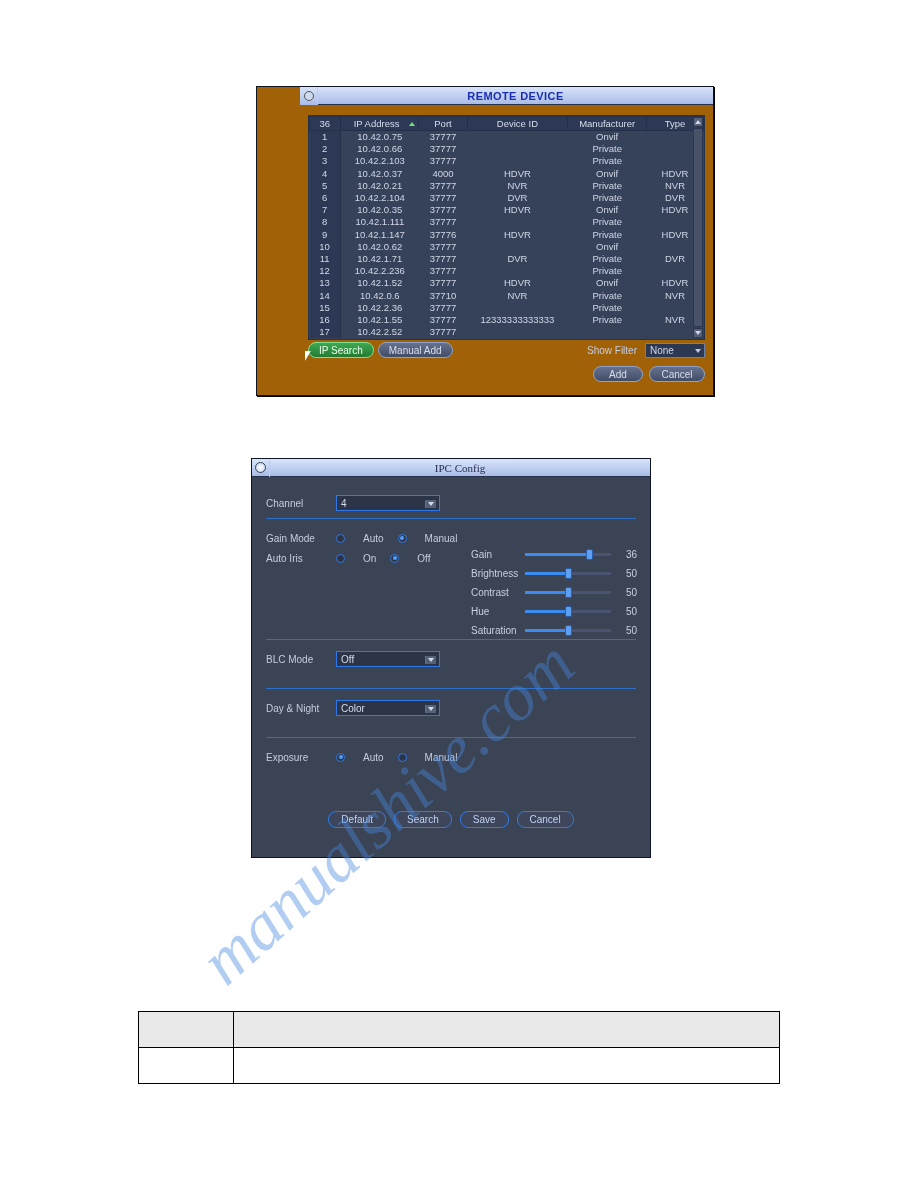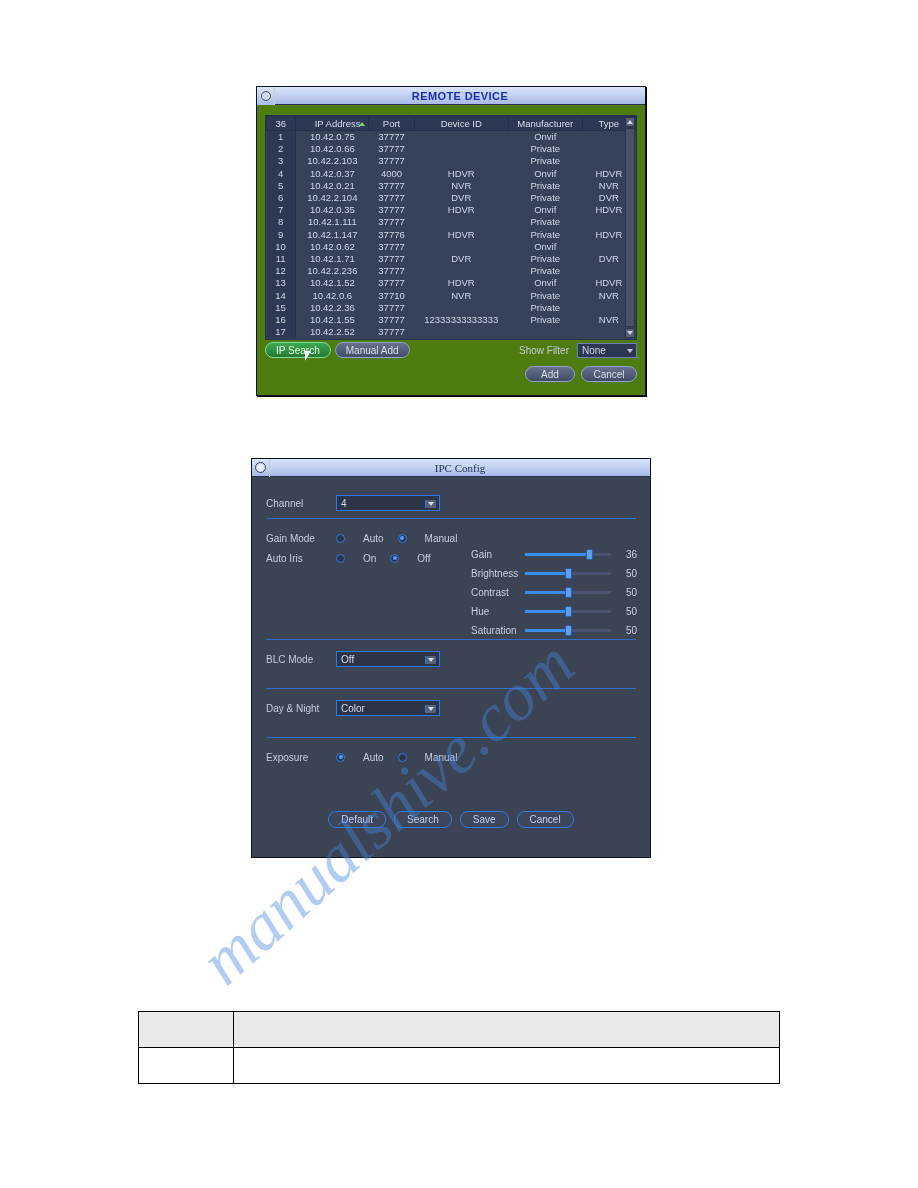--- a/index.html
+++ b/index.html
@@ -21,24 +21,25 @@
     transform: rotate(-42deg);
     pointer-events: none;
     z-index: 5;
     font-weight: 400;
   }
 
   
   .rd {
     position: absolute;
     left: 256px; top: 86px;
-    width: 390px; height: 310px;
-    background: #4d7c0f;
+    width: 458px; height: 310px;
+    background: #a16207;
     border: 1px solid #0d1320;
     box-shadow: 1px 1px 0 #000;
+    padding-left: 43px;
   }
   .rd-titlebar {
     height: 18px;
     background: linear-gradient(#d9e4fa, #a9bce8);
     border-bottom: 1px solid #28314a;
     display: flex;
     align-items: center;
   }
   .rd-corner {
     width: 18px; height: 18px;
@@ -69,21 +70,21 @@
   .rd-table { width:100%; border-collapse:collapse; font-size:9.5px; color:#d0d6e6; table-layout:fixed;}
   .rd-table th {
     background:#2d3954;
     border:1px solid #22304a;
     height:14px;
     color:#d6ddee;
     font-weight:normal;
     text-align:center;
     padding:0 2px;
   }
-  .rd-table th.sort { padding-right:8px; position:relative;text-align:right;}
+  .rd-table th.sort { padding-right:8px; position:relative;}
   .rd-table th.sort::after{
     content:""; position:absolute; right:3px; top:5px;
     border-left:3px solid transparent;border-right:3px solid transparent;border-bottom:4px solid #6fe27d;
   }
   .rd-table td {
     height:12.2px;
     text-align:center;
     padding:0 2px;
     white-space:nowrap;
     overflow:hidden;

